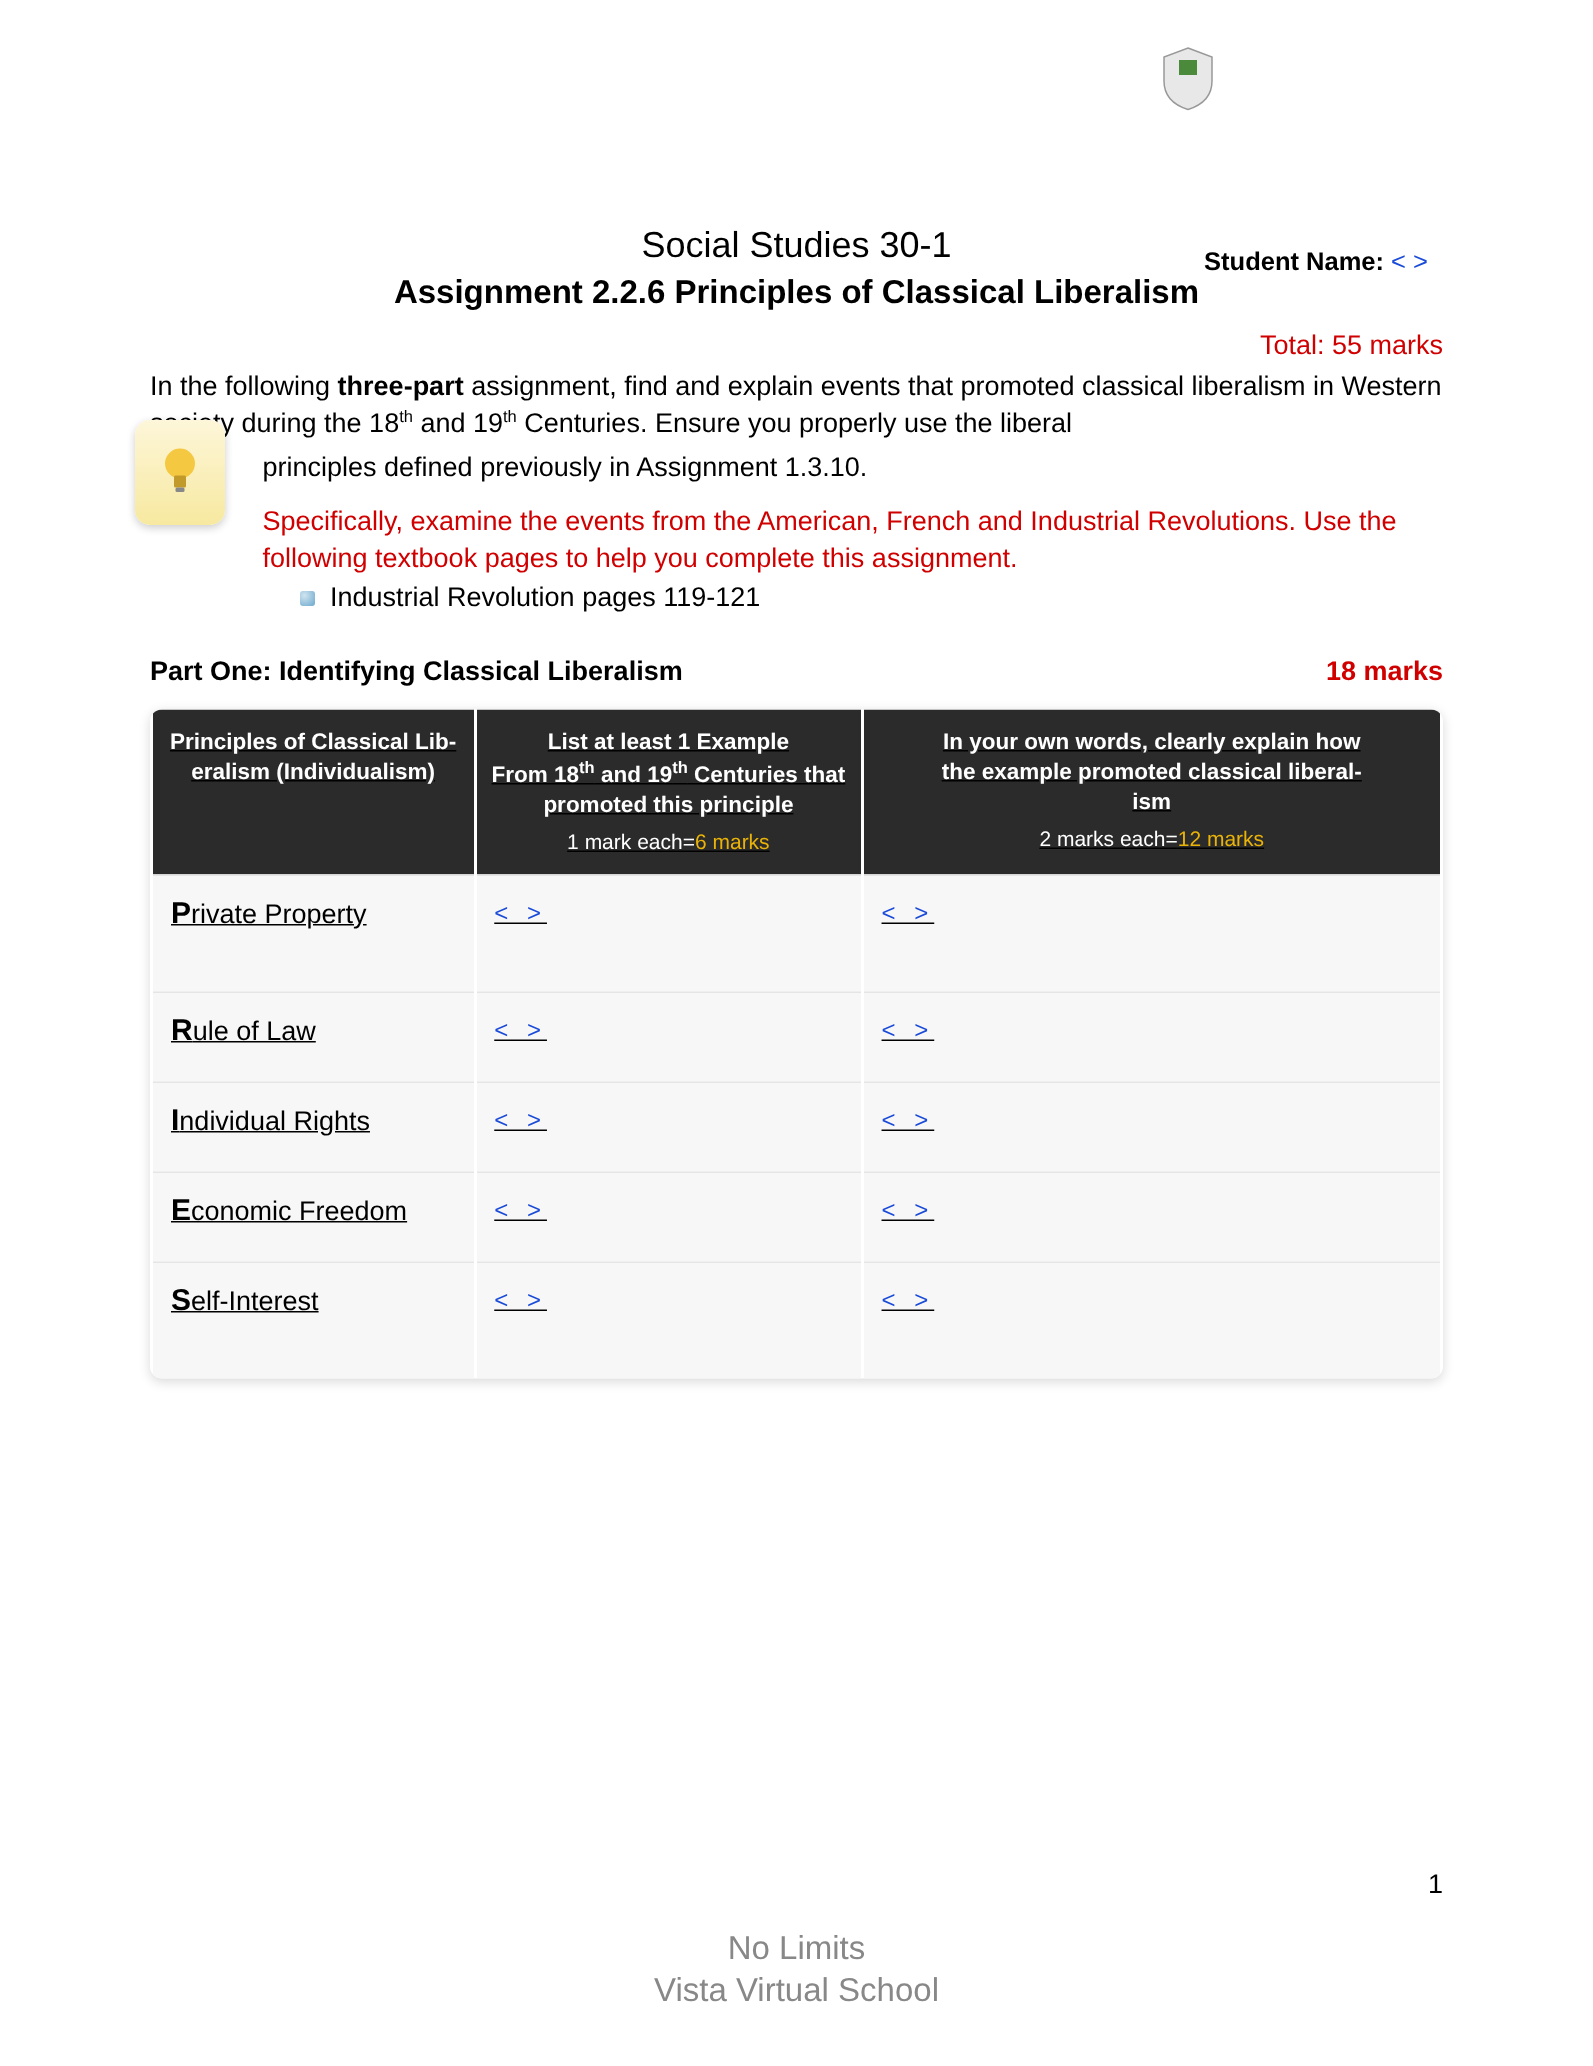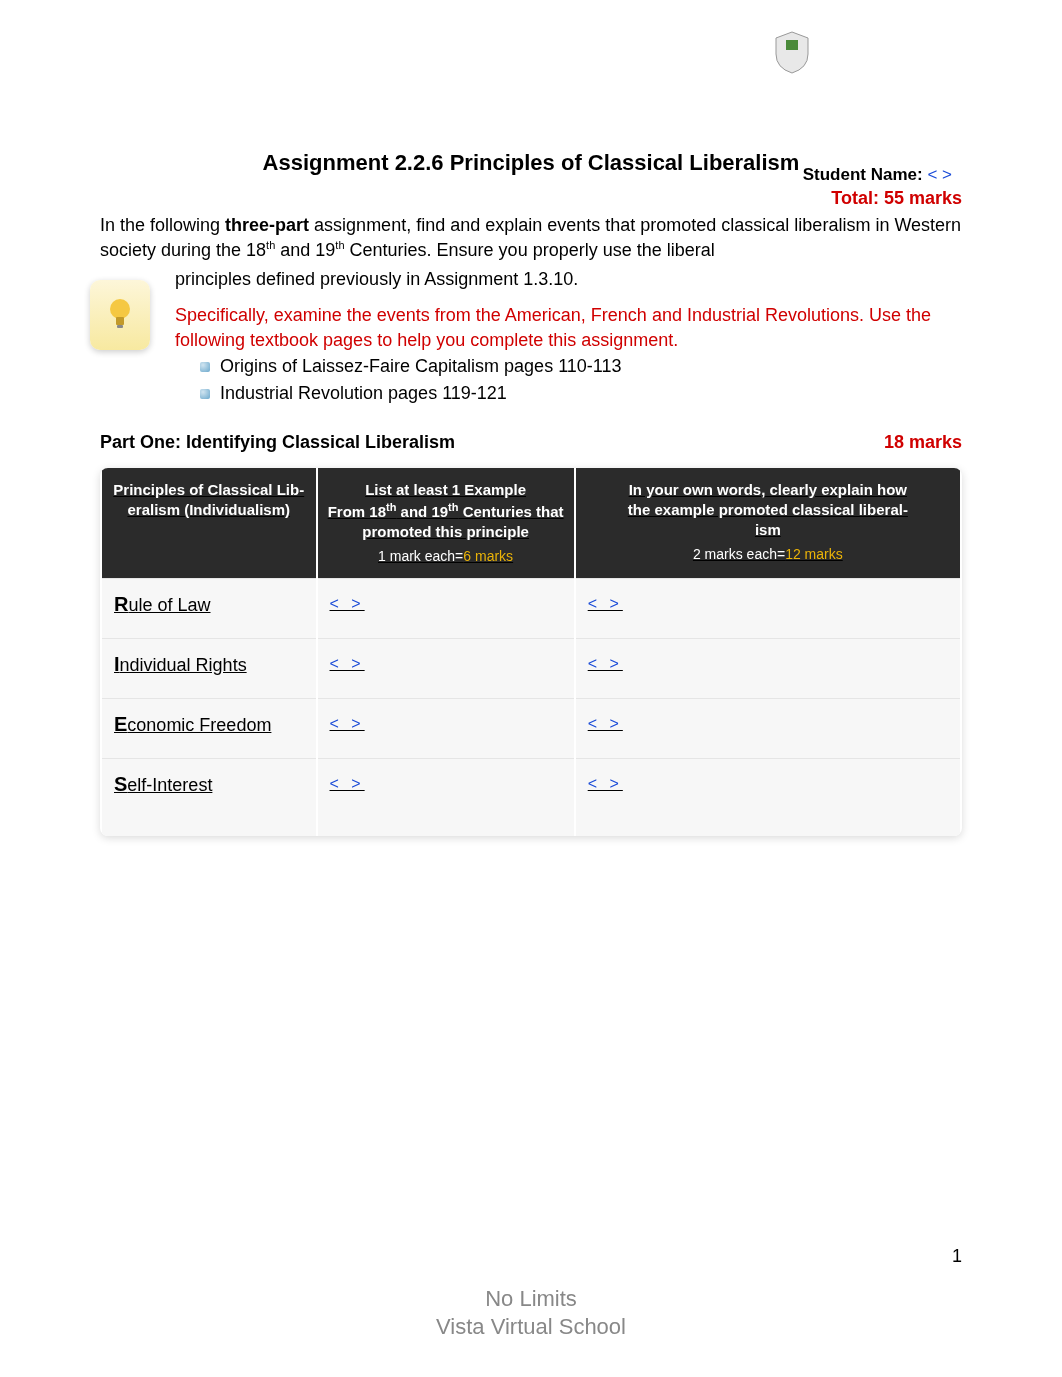--- a/index.html
+++ b/index.html
@@ -31,21 +31,21 @@
     position: absolute;
     top: 165px;
     right: 110px;
     font-size: 17px;
     font-weight: 700;
   }
   .student-name .bracket { color: #1a4bd8; font-weight: 400; }
   .total-marks {
     text-align: right;
     color: #d00000;
-    font-weight: 700;
+    font-weight: 400;
     font-size: 18px;
     margin-top: 12px;
   }
   .intro-text {
     font-size: 18px;
     line-height: 1.4;
     margin-top: 4px;
   }
   .intro-text .bold { font-weight: 700; }
   .intro-indent { padding-left: 75px; }
@@ -143,20 +143,21 @@
 <body>
 
 <div class="logo-area">
   <svg class="logo-shield" viewBox="0 0 40 45">
     <path d="M20 2 L36 8 L36 24 Q36 38 20 43 Q4 38 4 24 L4 8 Z" fill="#e8e8e8" stroke="#999" stroke-width="1"></path>
     <rect x="14" y="10" width="12" height="10" fill="#4a8a3a"></rect>
   </svg>
 </div>
 
 <div class="header-block">
+  <div class="course-title">Social Studies 30-1</div>
   <div class="assignment-title">Assignment 2.2.6 Principles of Classical Liberalism</div>
 </div>
 
 <div class="student-name">
   <span>Student Name:</span>
   <span class="bracket">&lt; &gt;</span>
 </div>
 
 <div class="total-marks">
   <span>Total:</span>
@@ -172,21 +173,20 @@
   <svg width="30" height="40" viewBox="0 0 30 40">
     <circle cx="15" cy="14" r="10" fill="#f5c842"></circle>
     <rect x="11" y="22" width="8" height="8" fill="#c29a2a" rx="1"></rect>
     <rect x="12" y="30" width="6" height="3" fill="#888" rx="1"></rect>
   </svg>
 </div>
 
 <div class="specific-text">Specifically, examine the events from the American, French and Industrial Revolutions. Use the following textbook pages to help you complete this assignment.</div>
 
 <div class="ref-list">
-  <div><span class="bullet-dot"></span><span>Origins of Laissez-Faire Capitalism pages 110-113</span></div>
   <div><span class="bullet-dot"></span><span>Industrial Revolution pages 119-121</span></div>
 </div>
 
 <div class="part-header">
   <span>Part One: Identifying Classical Liberalism</span>
   <span class="marks">18 marks</span>
 </div>
 
 <div class="table-wrap">
 <table>
@@ -204,20 +204,25 @@
       </th>
       <th style="width:45%">
         <span>In your own words, clearly explain how</span><br>
         <span>the example promoted classical liberal-</span><br>
         <span>ism</span>
         <span class="sub"><span>2 marks each=</span><span class="red-sub">12 marks</span></span>
       </th>
     </tr>
   </thead>
   <tbody>
+    <tr>
+      <td><span class="big-letter">P</span><span>rivate Property</span></td>
+      <td><span class="field-bracket">&lt;  &gt;</span></td>
+      <td><span class="field-bracket">&lt;  &gt;</span></td>
+    </tr>
     <tr class="small-row">
       <td><span class="big-letter">R</span><span>ule of Law</span></td>
       <td><span class="field-bracket">&lt;  &gt;</span></td>
       <td><span class="field-bracket">&lt;  &gt;</span></td>
     </tr>
     <tr class="small-row">
       <td><span class="big-letter">I</span><span>ndividual Rights</span></td>
       <td><span class="field-bracket">&lt;  &gt;</span></td>
       <td><span class="field-bracket">&lt;  &gt;</span></td>
     </tr>

